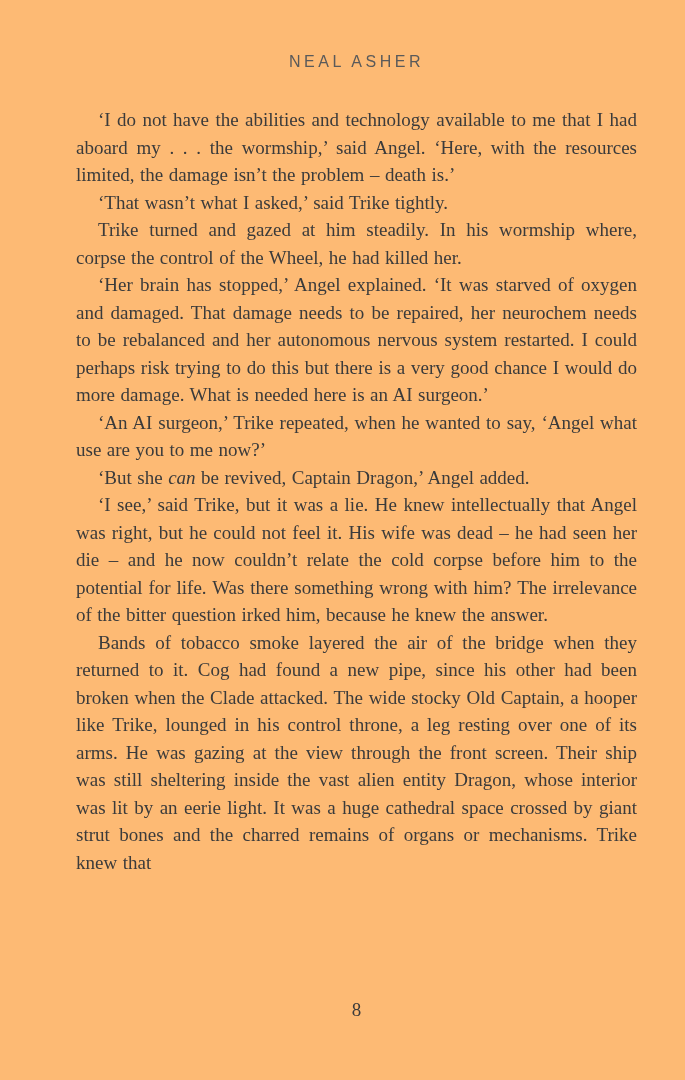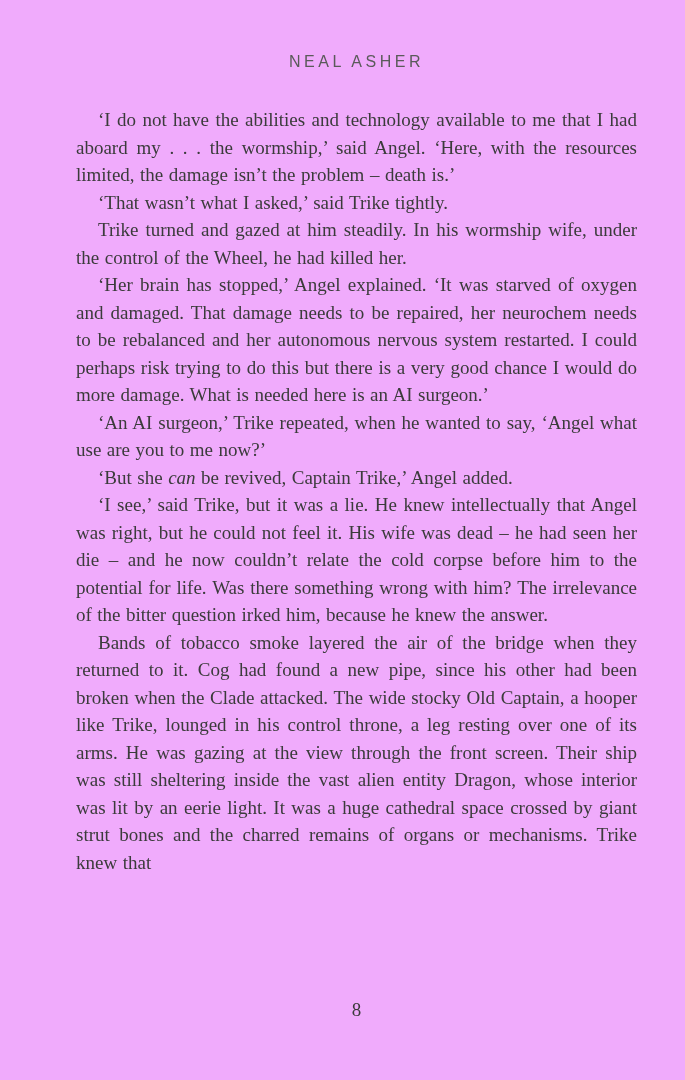--- a/index.html
+++ b/index.html
@@ -9,21 +9,21 @@
   body {
     width: 685px;
     height: 1080px;
     background: #fdfdfd;
     position: relative;
     overflow: hidden;
   }
   .page {
     position: absolute;
     inset: 0;
-    background: #f0abfc;
+    background: #fdba74;
   }
   .running-header {
     position: absolute;
     top: 53px;
     left: 76px;
     width: 561px;
     text-align: center;
     font-family: "Liberation Sans", sans-serif;
     font-size: 16px;
     font-weight: 500;
@@ -65,22 +65,22 @@
 </style>
 </head>
 <body>
 
 <div class="page">
   <div class="running-header">NEAL ASHER</div>
 
   <div class="body-text">
       <p><span>‘I do not have the abilities and technology available to me that I had aboard my . . . the wormship,’ said Angel. ‘Here, with the resources limited, the damage isn’t the problem – death is.’</span></p>
       <p><span>‘That wasn’t what I asked,’ said Trike tightly.</span></p>
-      <p><span>Trike turned and gazed at him steadily. In his wormship wife, under the control of the Wheel, he had killed her.</span></p>
+      <p><span>Trike turned and gazed at him steadily. In his wormship where, corpse the control of the Wheel, he had killed her.</span></p>
       <p><span>‘Her brain has stopped,’ Angel explained. ‘It was starved of oxygen and damaged. That damage needs to be repaired, her neurochem needs to be rebalanced and her autonomous nervous system restarted. I could perhaps risk trying to do this but there is a very good chance I would do more damage. What is needed here is an AI surgeon.’</span></p>
       <p><span>‘An AI surgeon,’ Trike repeated, when he wanted to say, ‘Angel what use are you to me now?’</span></p>
-      <p><span>‘But she </span><em>can</em><span> be revived, Captain Trike,’ Angel added.</span></p>
+      <p><span>‘But she </span><em>can</em><span> be revived, Captain Dragon,’ Angel added.</span></p>
       <p><span>‘I see,’ said Trike, but it was a lie. He knew intellectually that Angel was right, but he could not feel it. His wife was dead – he had seen her die – and he now couldn’t relate the cold corpse before him to the potential for life. Was there something wrong with him? The irrelevance of the bitter question irked him, because he knew the answer.</span></p>
       <p><span>Bands of tobacco smoke layered the air of the bridge when they returned to it. Cog had found a new pipe, since his other had been broken when the Clade attacked. The wide stocky Old Captain, a hooper like Trike, lounged in his control throne, a leg resting over one of its arms. He was gazing at the view through the front screen. Their ship was still sheltering inside the vast alien entity Dragon, whose interior was lit by an eerie light. It was a huge cathedral space crossed by giant strut bones and the charred remains of organs or mechanisms. Trike knew that</span></p>
     </div>
 
   <div class="page-number">8</div>
 </div>
 
 </body></html>

